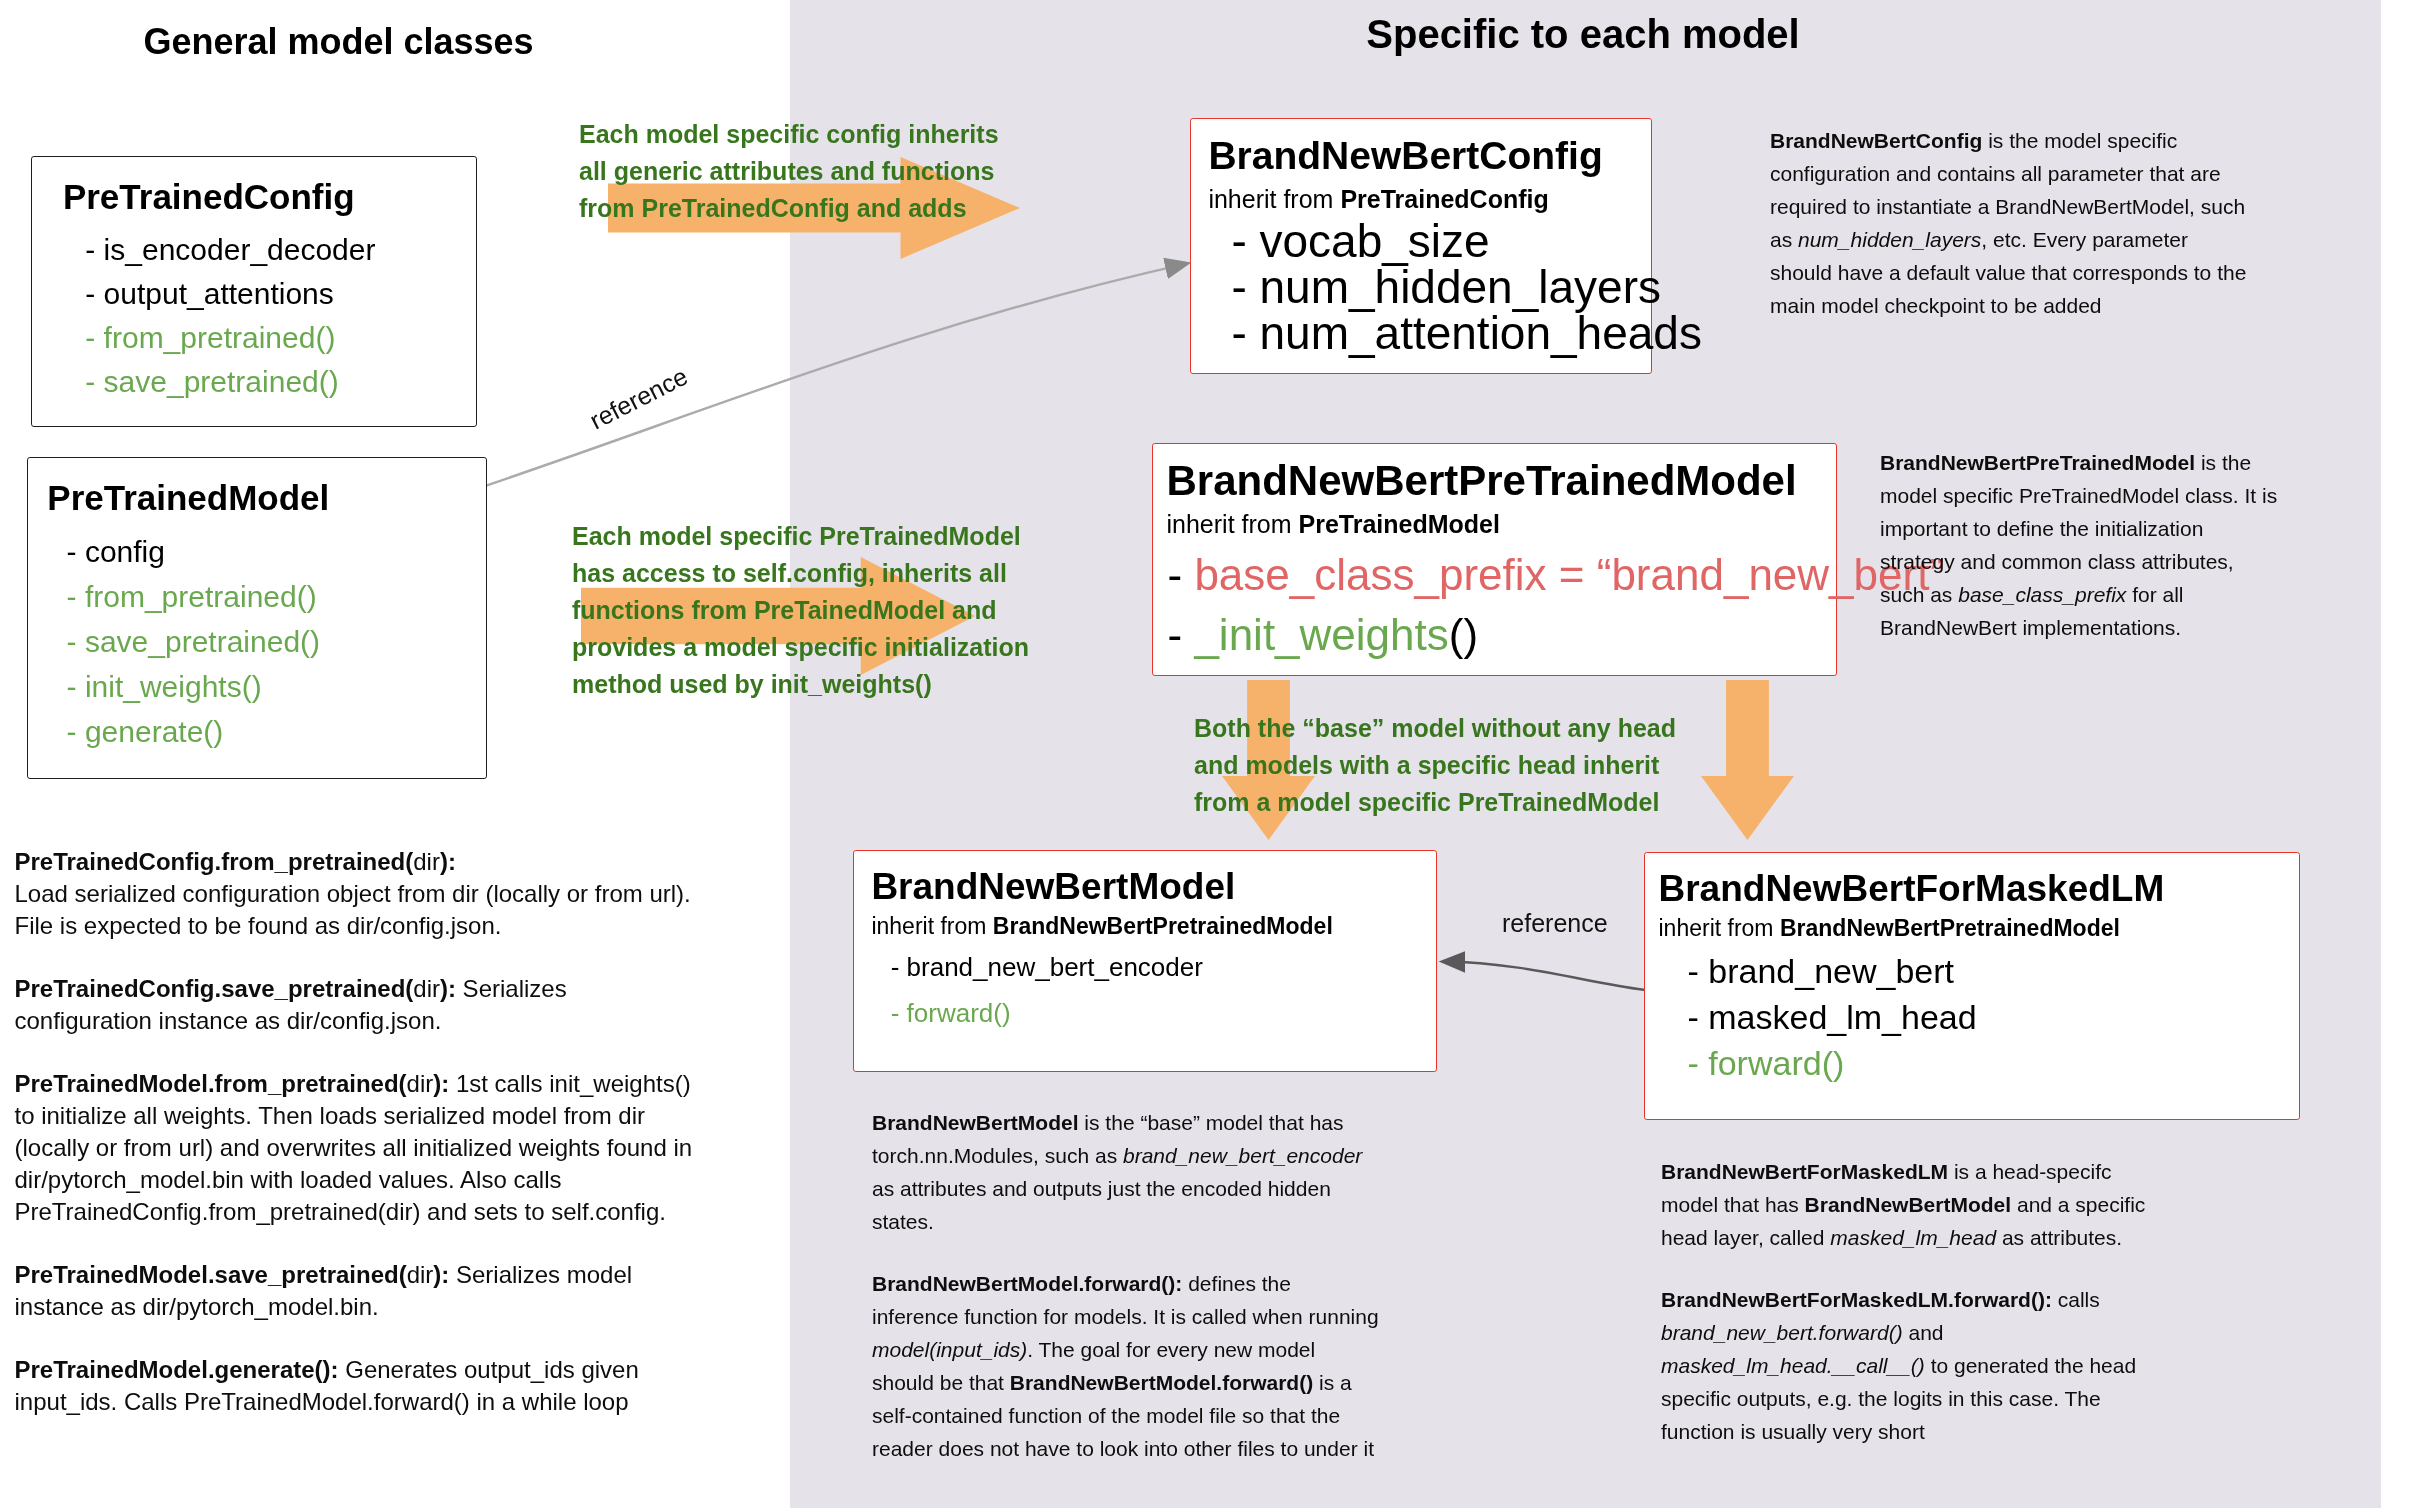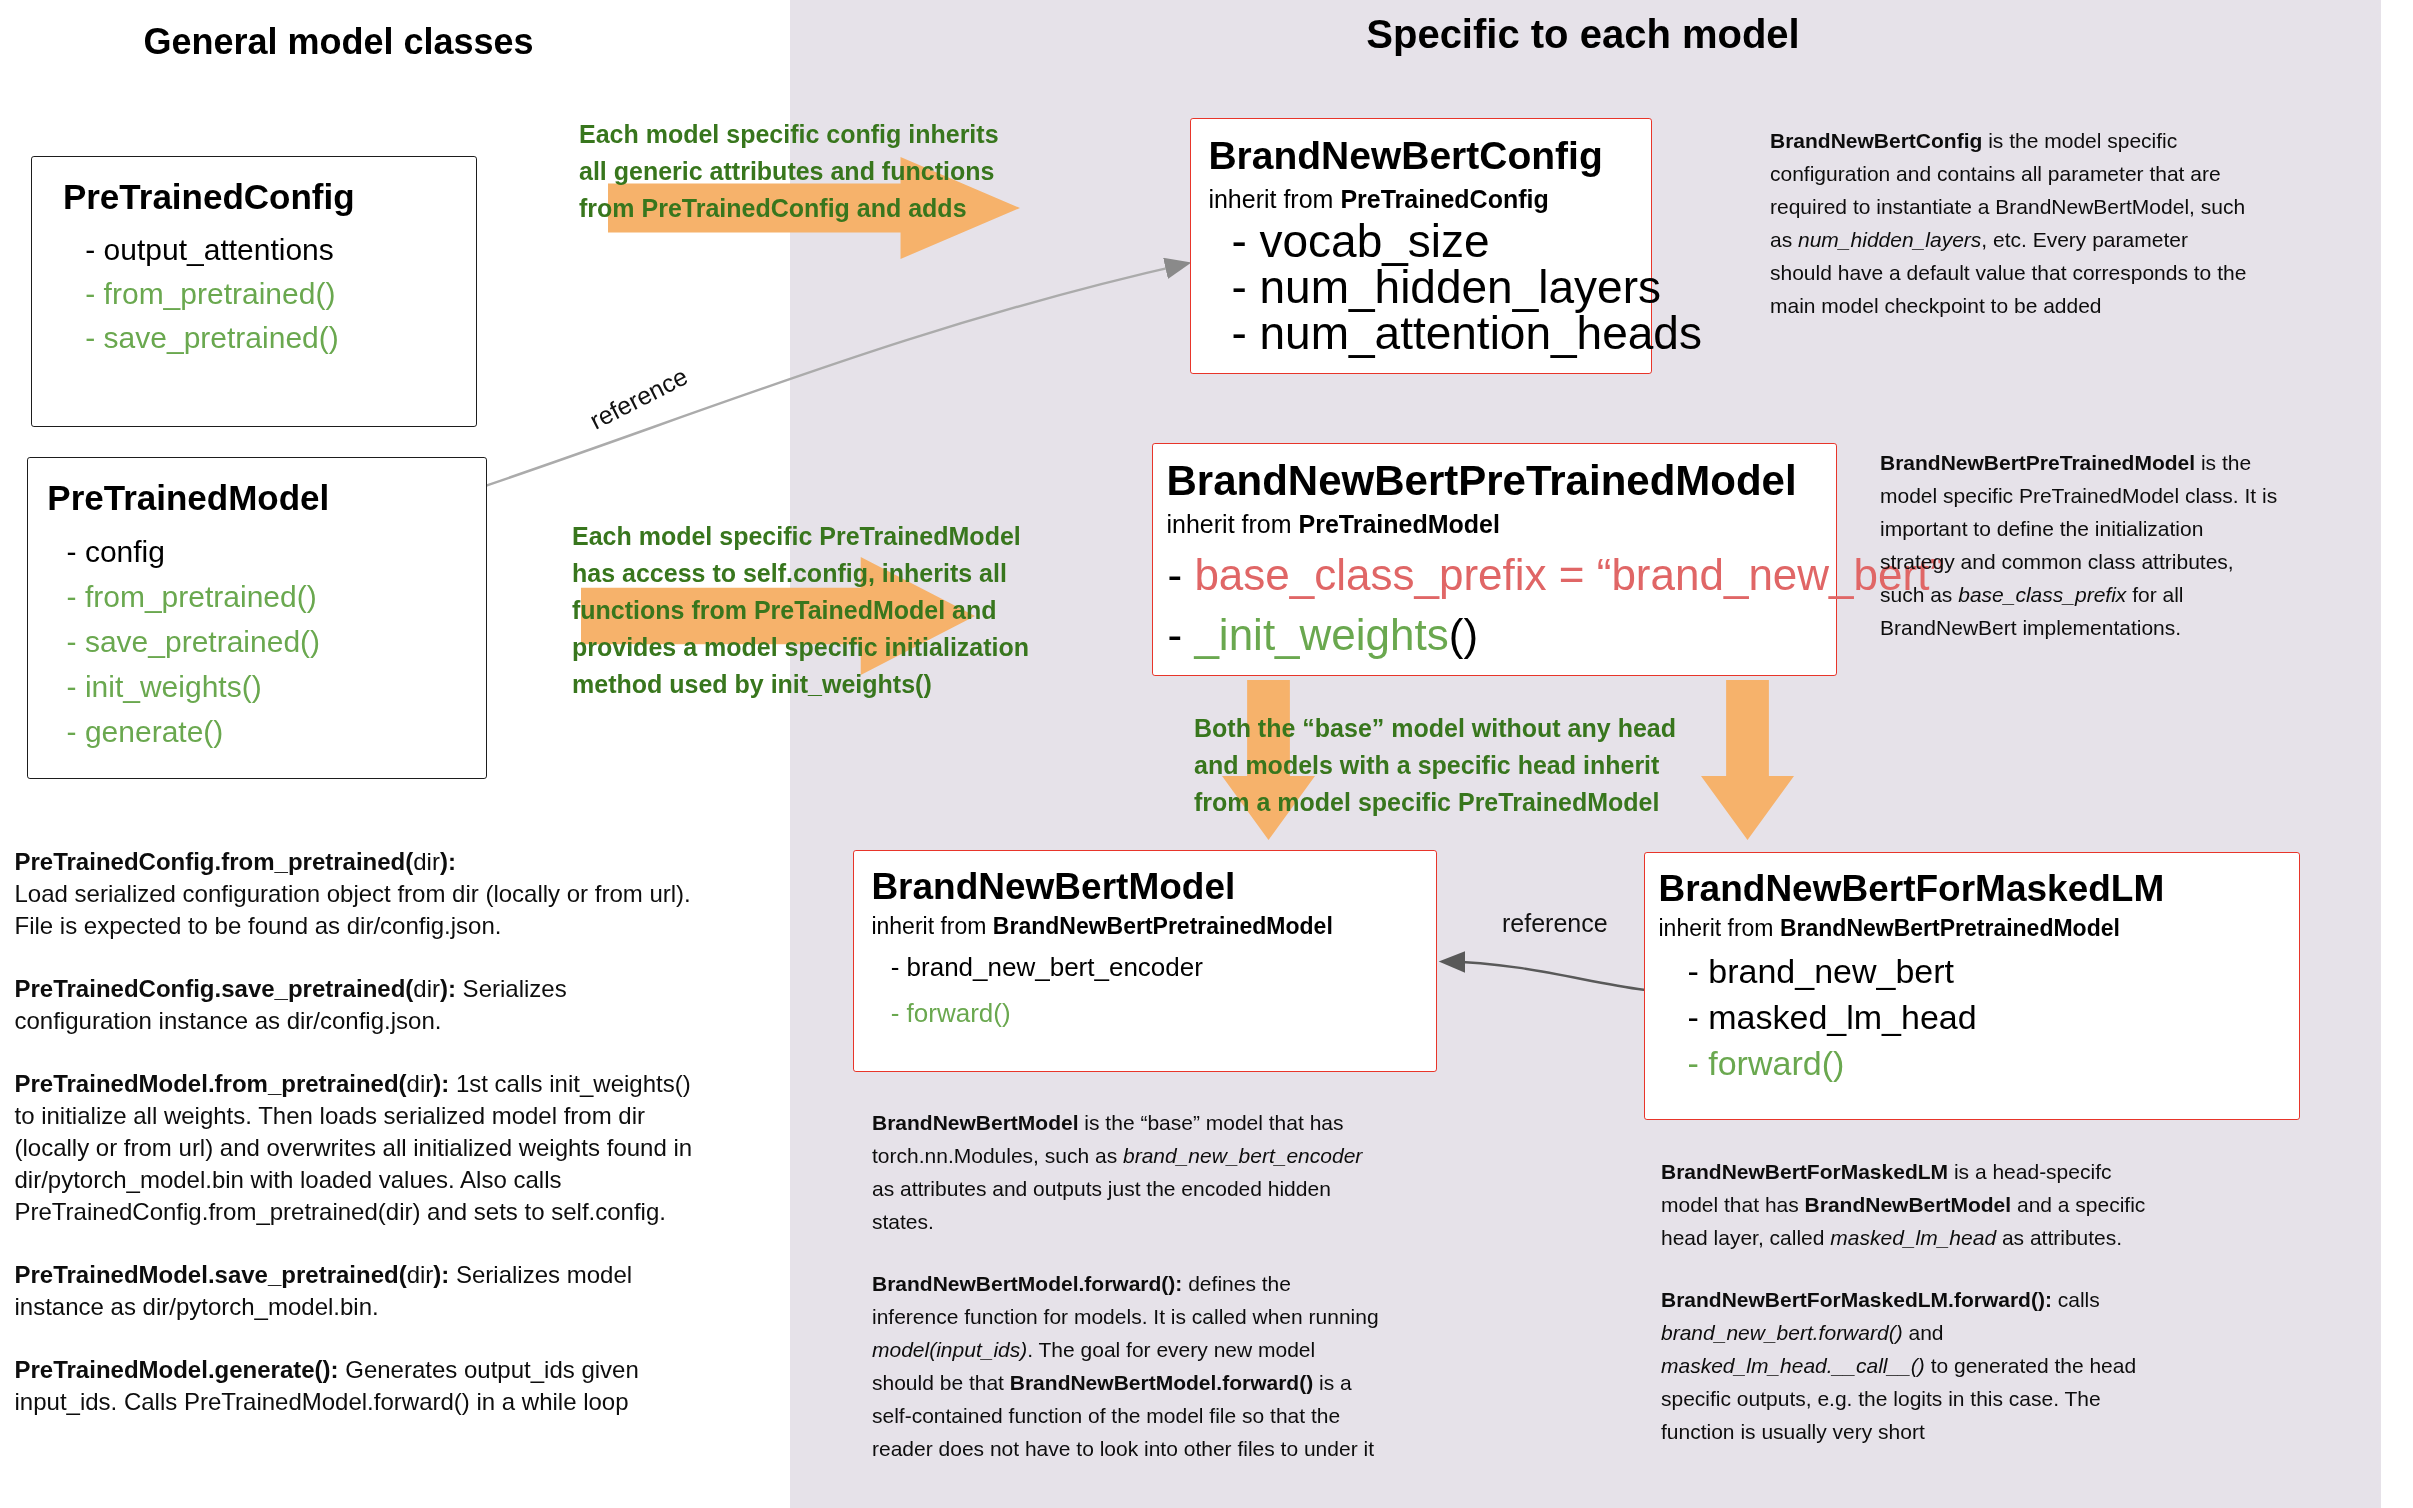--- a/index.html
+++ b/index.html
@@ -123,20 +123,21 @@
     </div>
   <div class="green-note g3">
       <div class="ln"><span>Both the “base” model without any head</span></div>
       <div class="ln"><span>and models with a specific head inherit</span></div>
       <div class="ln"><span>from a model specific PreTrainedModel</span></div>
     </div>
 
   <div class="box b1">
     <div class="bx-title">PreTrainedConfig</div>
     <div class="bx-items">
+        <div class="ln"><span>- is_encoder_decoder</span></div>
         <div class="ln"><span>- output_attentions</span></div>
         <div class="ln"><span class="c-green">- from_pretrained()</span></div>
         <div class="ln"><span class="c-green">- save_pretrained()</span></div>
       </div>
   </div>
 
   <div class="box b2">
     <div class="bx-title">PreTrainedModel</div>
     <div class="bx-items">
         <div class="ln"><span>- config</span></div>

